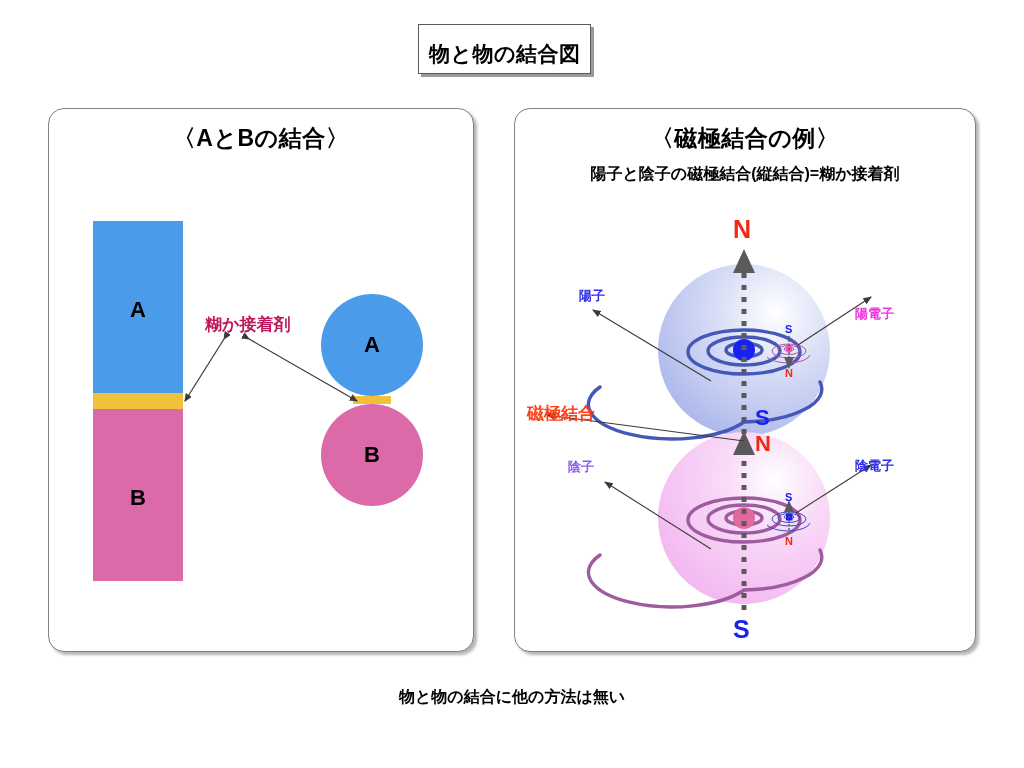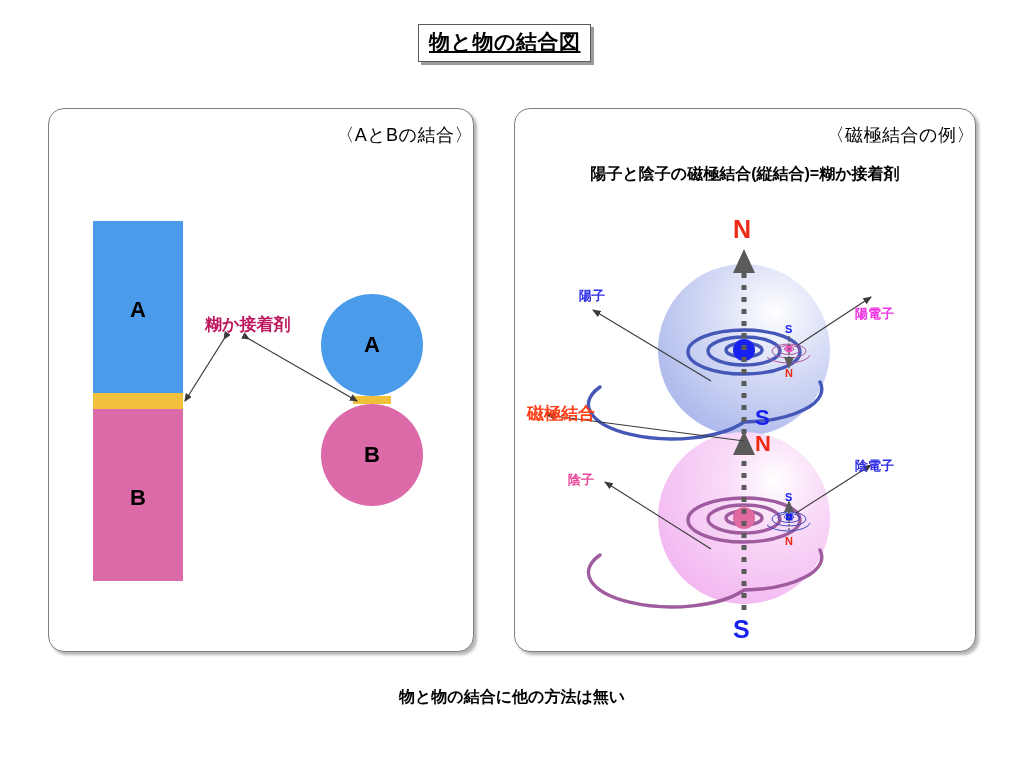--- a/index.html
+++ b/index.html
@@ -17,51 +17,50 @@
     height: 768px;
     background: #ffffff;
     overflow: hidden;
   }
 
   
   #main-title-box {
     position: absolute;
     left: 418px;
     top: 24px;
-    padding: 3px 10px 5px 10px;
+    padding: 15px 10px 5px 10px;
     border: 1px solid #5a5a5a;
     box-shadow: 3px 3px 0 #9b9b9b;
     background: #ffffff;
     font-size: 21px;
     font-weight: bold;
     color: #000000;
     letter-spacing: 0.5px;
     white-space: nowrap;
-    text-decoration: underline;
   }
 
   
   .panel {
     position: absolute;
     background: #ffffff;
     border: 1px solid #808080;
     border-radius: 16px;
     box-shadow: 3px 3px 3px rgba(120,120,120,0.55);
   }
   #panel-left  { left: 48px;  top: 108px; width: 424px; height: 542px; }
   #panel-right { left: 514px; top: 108px; width: 460px; height: 542px; }
 
   .panel-title {
     position: absolute;
     top: 14px;
     left: 0;
     width: 100%;
-    text-align: right;
-    font-size: 18px;
-    font-weight: normal;
+    text-align: center;
+    font-size: 23px;
+    font-weight: bold;
     color: #000000;
     letter-spacing: 0.5px;
   }
   .panel-subtitle {
     position: absolute;
     top: 55px;
     left: 0;
     width: 100%;
     text-align: center;
     font-size: 16px;
@@ -311,21 +310,21 @@
     <div class="pole sm" id="pole-junction-n" style="left:240px; top:322px; color:#ee2a14;">N</div>
 
     <div class="pole" id="pole-bottom" style="left:218px; top:506px; color:#1821f0;">S</div>
 
     <div class="anno" id="label-proton" style="left:53px; top:178px; color:#2f2fe8;padding-left:11px;">陽子</div>
 
     <div class="anno" id="label-positron" style="left:340px; top:180px; color:#ef32e2;margin-top:16px;">陽電子</div>
 
     <div class="anno big" id="label-bond" style="left:-4px; top:293px; color:#ff4016;margin-left:16px;">磁極結合</div>
 
-    <div class="anno" id="label-negatron" style="left:53px; top:362px; color:#ec4899;font-family:Liberation Serif, serif;">陰子</div>
+    <div class="anno" id="label-negatron" style="left:53px; top:349px; color:#8b5cf6;font-family:Liberation Serif, serif;">陰子</div>
 
     <div class="anno" id="label-negative-electron" style="left:340px; top:348px; color:#2f2fe8;">陰電子</div>
 
     <div class="mini-pole" style="left:270px; top:214px; color:#1821f0;">S</div>
     <div class="mini-pole" style="left:270px; top:258px; color:#ee2a14;">N</div>
 
     <div class="mini-pole" style="left:270px; top:382px; color:#1821f0;">S</div>
     <div class="mini-pole" style="left:270px; top:426px; color:#ee2a14;">N</div>
   </div>
 

